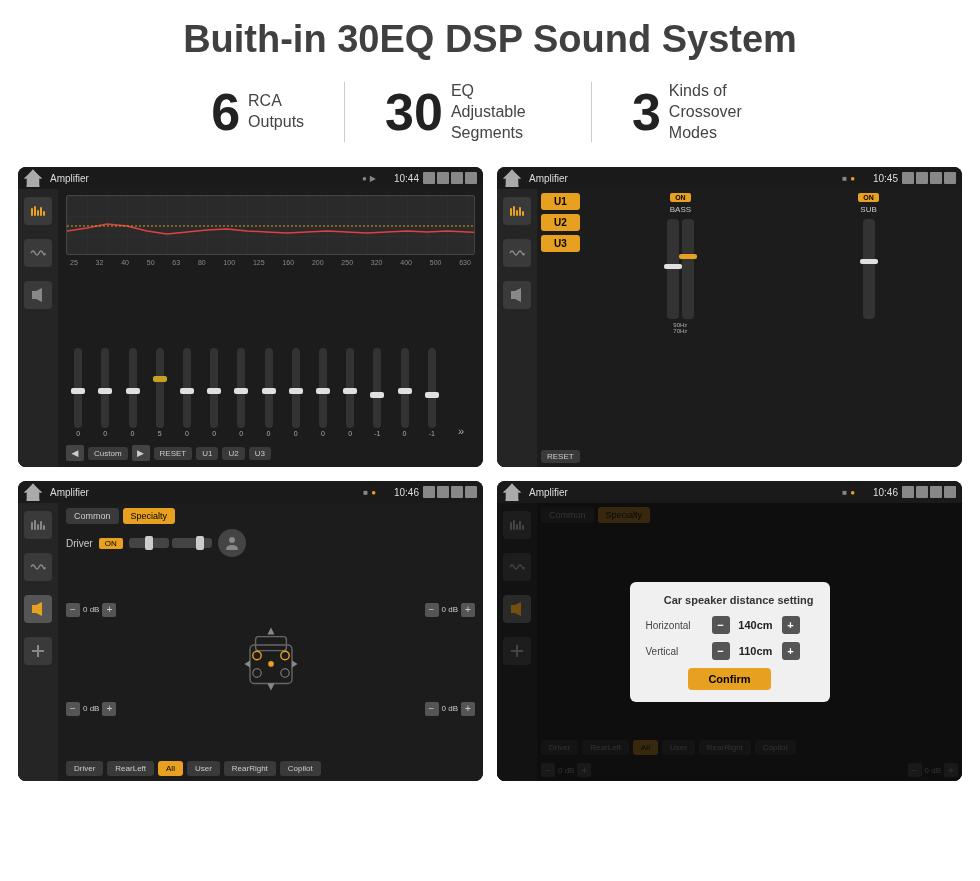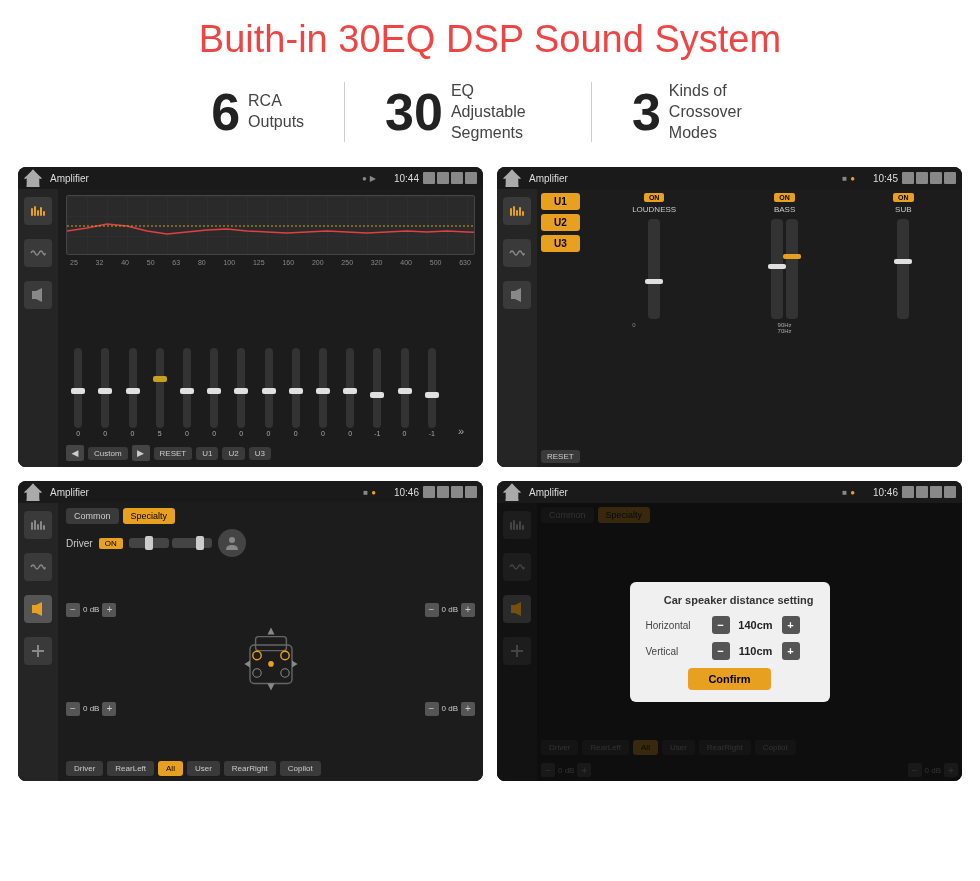--- a/index.html
+++ b/index.html
@@ -8,22 +8,22 @@
       height: 881px;
       background: #ffffff;
       font-family: Arial, sans-serif;
       overflow: hidden;
     }
 
     .page-title {
       text-align: center;
       padding: 18px 0 10px;
       font-size: 38px;
-      font-weight: 400;
-      color: #ef4444;
+      font-weight: 700;
+      color: #404040;
     }
 
     .stats-row {
       display: flex;
       justify-content: center;
       align-items: center;
       padding: 10px 40px 14px;
       gap: 0;
     }
 
@@ -777,32 +777,20 @@
         <div class="u-btn">U2</div>
         <div class="u-btn">U3</div>
         <button class="reset-btn">RESET</button>
       </div>
 
       <div style="flex:1;padding:4px 4px;display:flex;flex-direction:column;gap:3px">
 
         <div style="display:flex;gap:6px;justify-content:space-around">
           <div class="crossover-col">
             <span class="on-badge">ON</span>
-            <span class="col-label">LOUDNESS</span>
-            <div style="display:flex;gap:3px;margin-top:2px">
-              <div class="vert-slider" style="height:100px">
-                  <div class="vert-thumb" style="top:60%"></div>
-                </div>
-            </div>
-            <div style="display:flex;justify-content:space-between;font-size:6px;color:#888;width:100%">
-              <span>0</span>
-            </div>
-          </div>
-          <div class="crossover-col">
-            <span class="on-badge">ON</span>
             <span class="col-label">BASS</span>
             <div style="display:flex;gap:3px;margin-top:2px">
               <div class="vert-slider" style="height:100px">
                   <div class="vert-thumb" style="top:45%"></div>
                 </div>
               <div class="vert-slider" style="height:100px">
                   <div class="vert-thumb vert-thumb-gold" style="top:35%"></div>
                 </div>
             </div>
             <div style="font-size:6px;color:#aaa;text-align:center">90Hz<br>70Hz</div>

